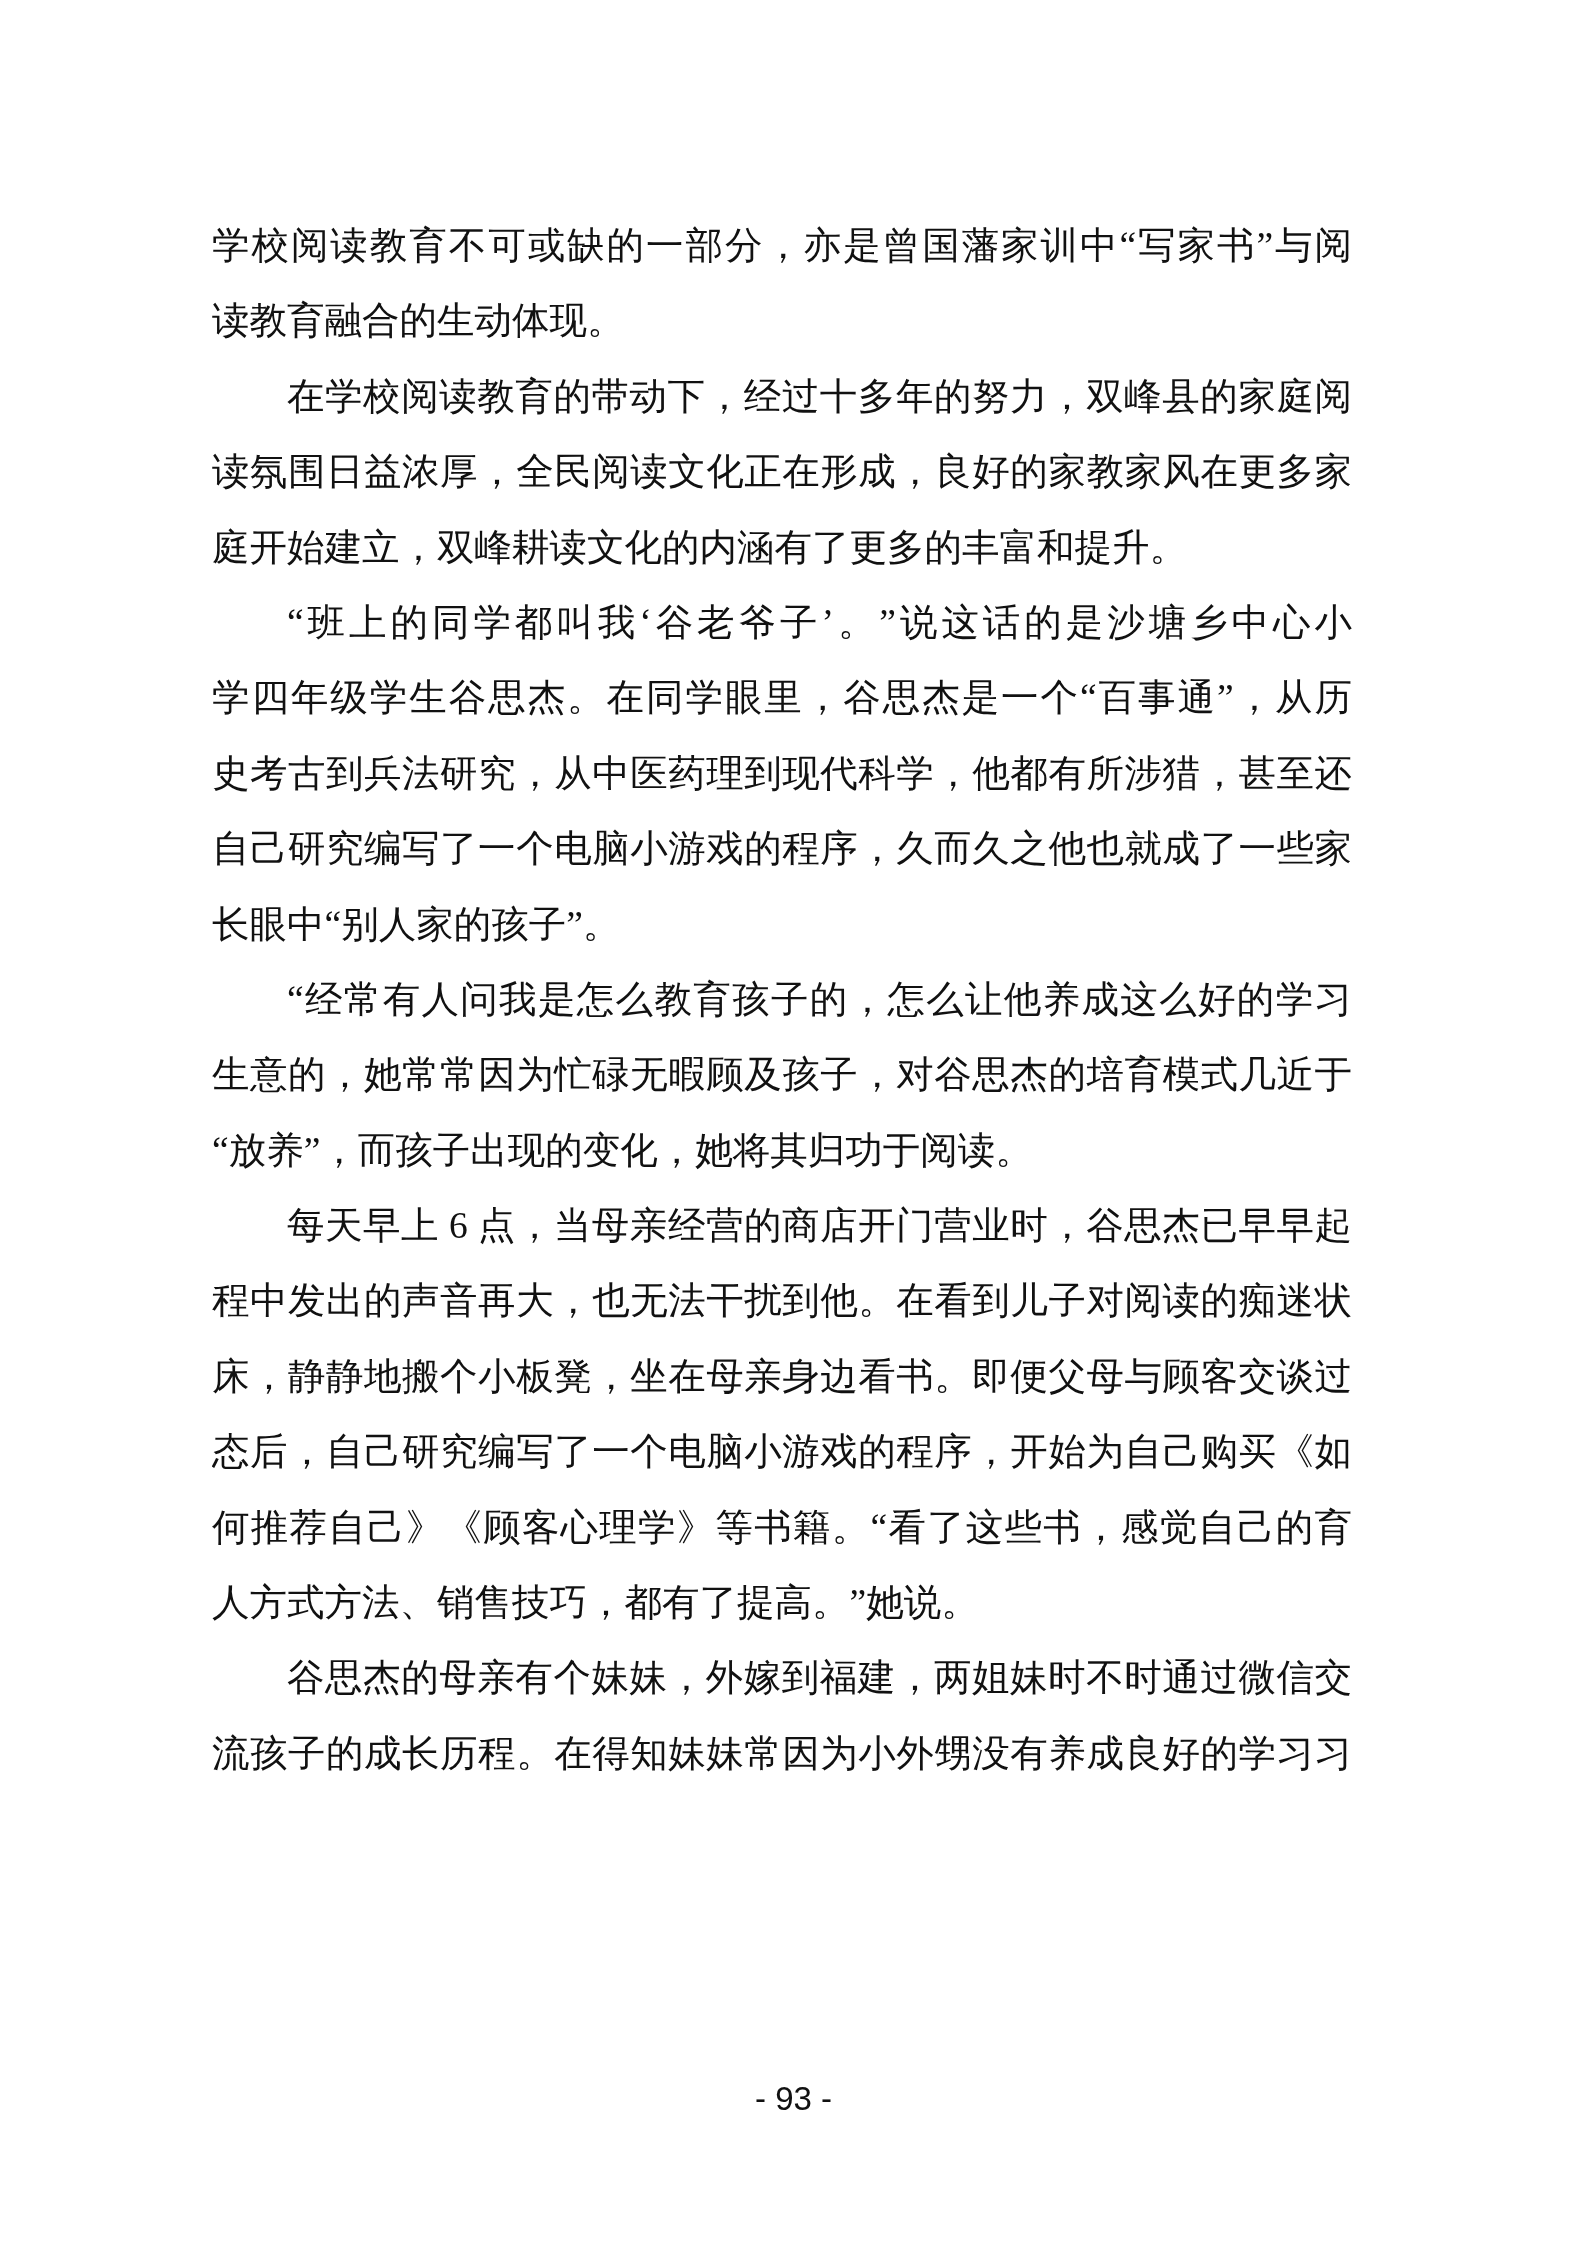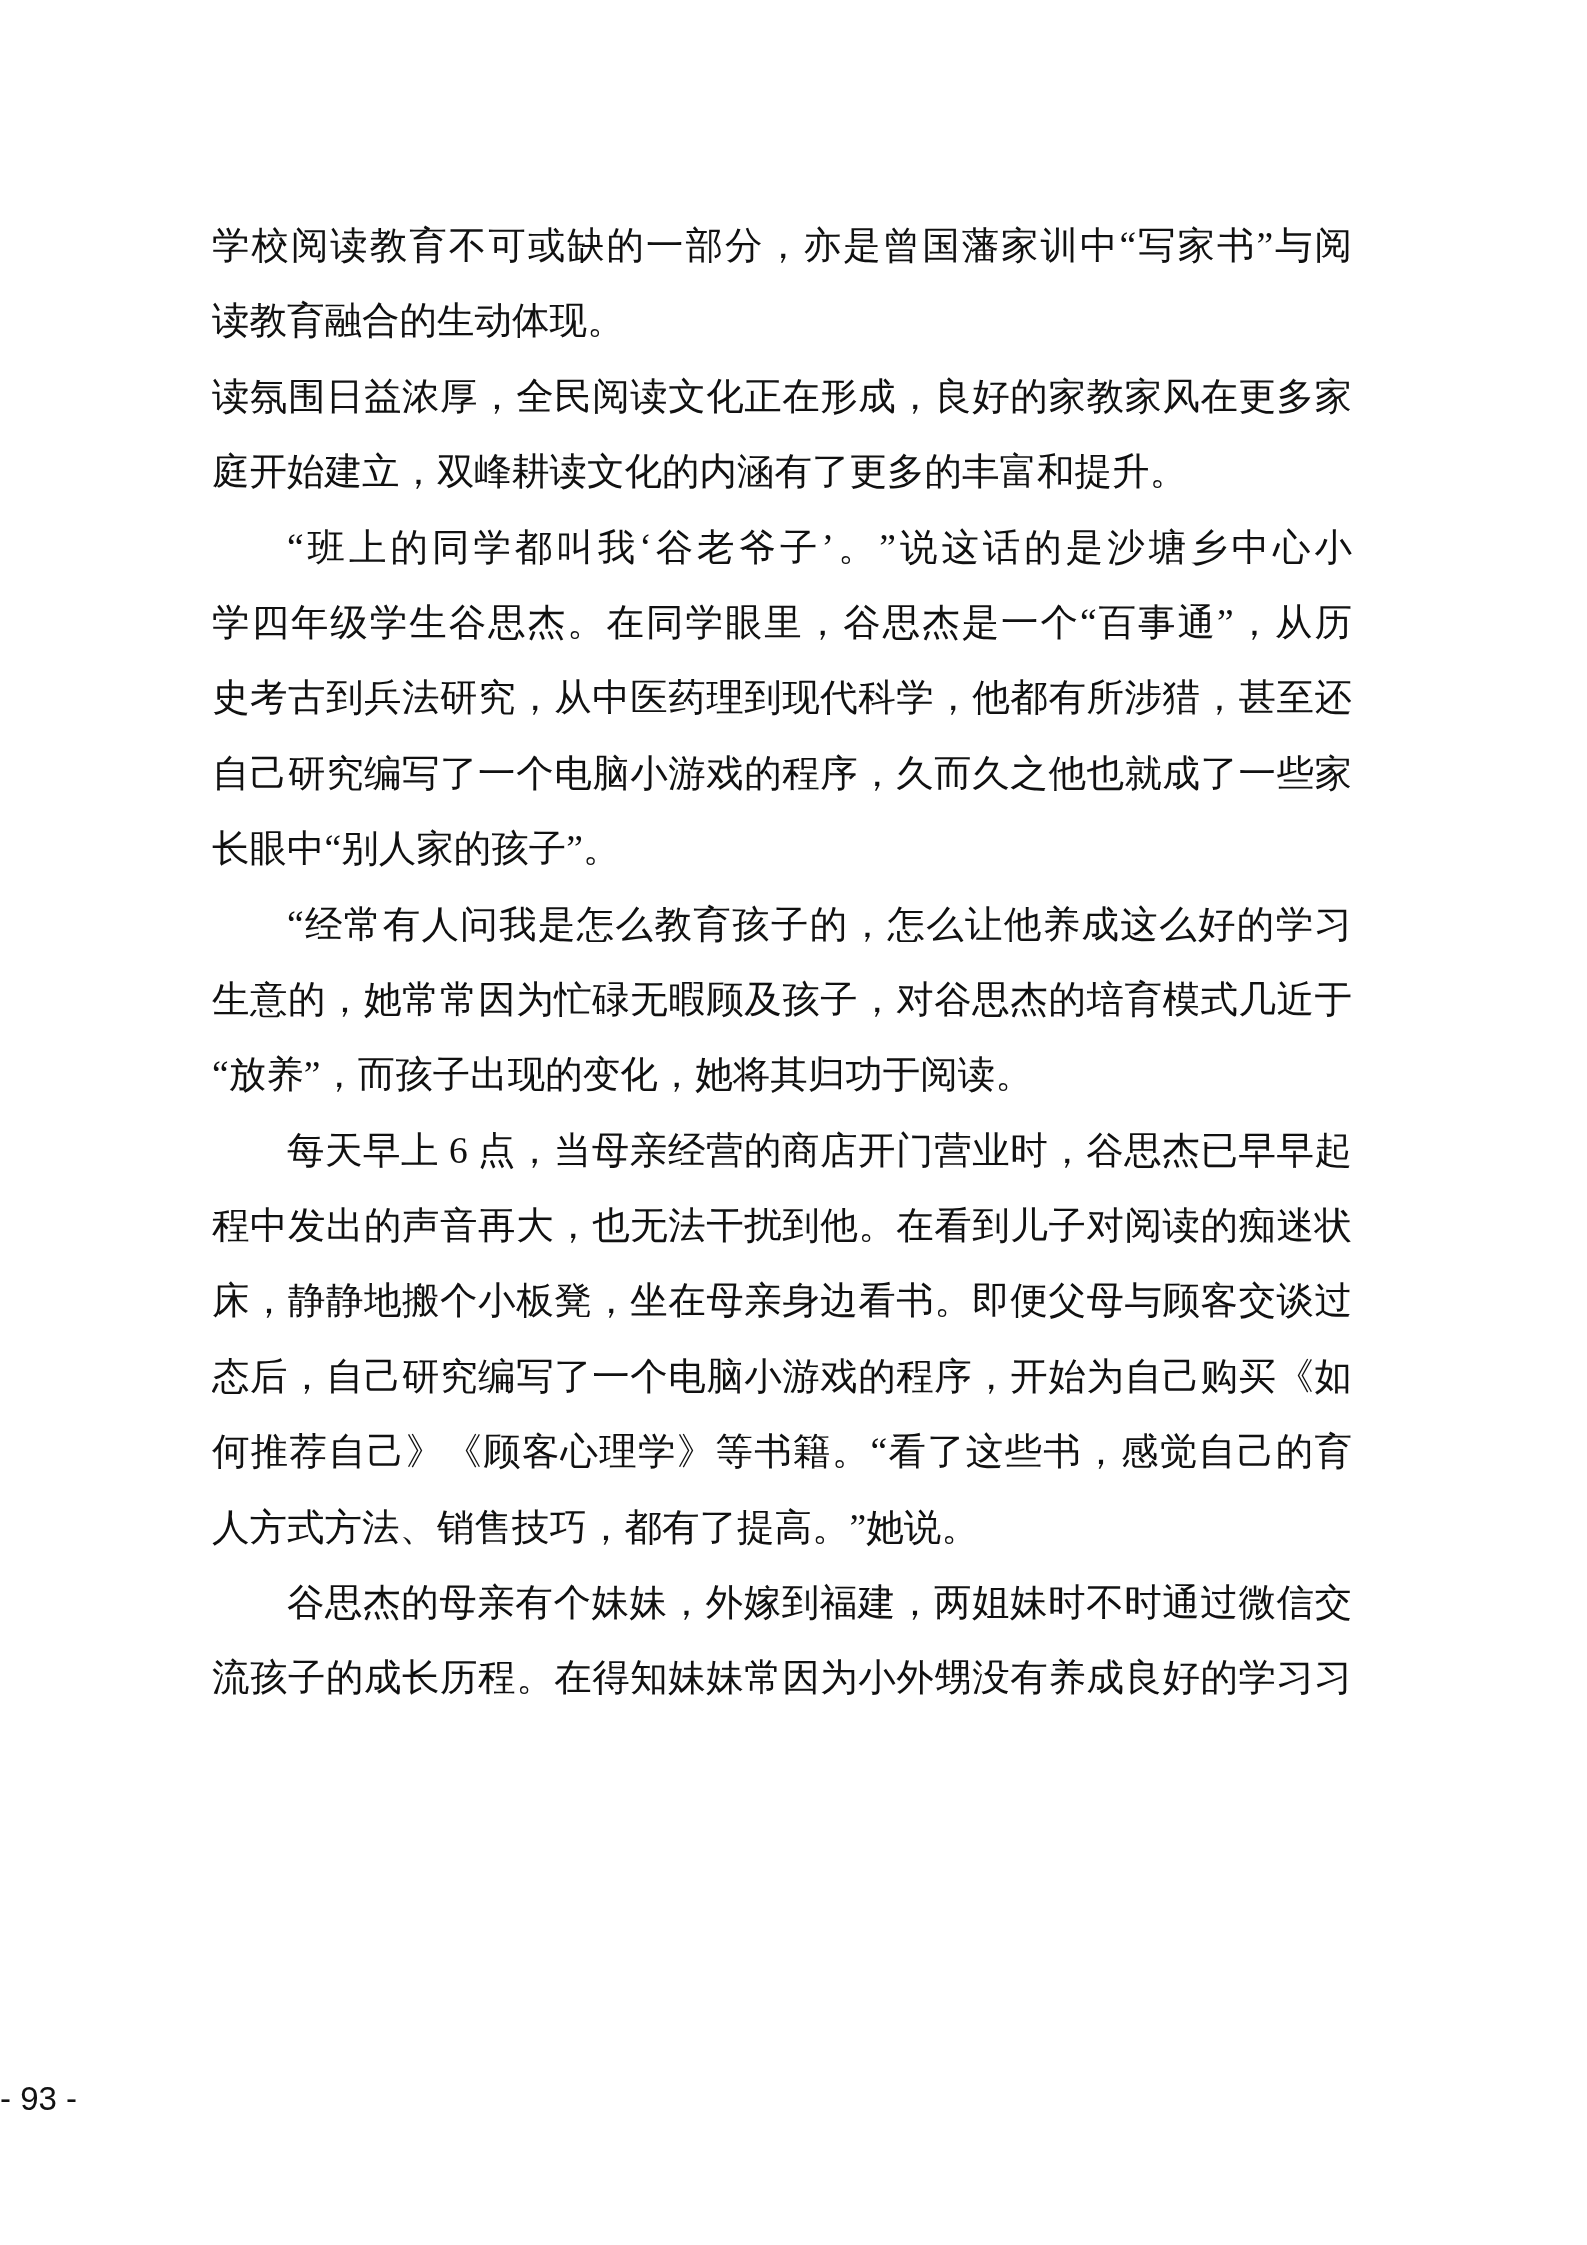--- a/index.html
+++ b/index.html
@@ -40,36 +40,37 @@
   .line.last {
     text-align: center;
     text-align-last: left;
     -moz-text-align-last: left;
   }
   .footer {
     position: absolute;
     left: 0;
     top: 2080px;
     width: 100%;
-    text-align: left;
+    text-align: center;
   }
   .page-number {
     display: inline-block;
     font-family: "Liberation Sans", sans-serif;
     font-size: 33px;
     color: #111111;
   }
 </style>
 </head>
 <body>
 
 <div class="page">
   <div class="text-block" id="text-block">
       <div class="line">学校阅读教育不可或缺的一部分，亦是曾国藩家训中“写家书”与阅</div>
       <div class="line last">读教育融合的生动体现。</div>
+      <div class="line indent">在学校阅读教育的带动下，经过十多年的努力，双峰县的家庭阅</div>
       <div class="line">读氛围日益浓厚，全民阅读文化正在形成，良好的家教家风在更多家</div>
       <div class="line last">庭开始建立，双峰耕读文化的内涵有了更多的丰富和提升。</div>
       <div class="line indent">“班上的同学都叫我‘谷老爷子’。”说这话的是沙塘乡中心小</div>
       <div class="line">学四年级学生谷思杰。在同学眼里，谷思杰是一个“百事通”，从历</div>
       <div class="line">史考古到兵法研究，从中医药理到现代科学，他都有所涉猎，甚至还</div>
       <div class="line">自己研究编写了一个电脑小游戏的程序，久而久之他也就成了一些家</div>
       <div class="line last">长眼中“别人家的孩子”。</div>
       <div class="line indent">“经常有人问我是怎么教育孩子的，怎么让他养成这么好的学习</div>
       <div class="line">生意的，她常常因为忙碌无暇顾及孩子，对谷思杰的培育模式几近于</div>
       <div class="line last">“放养”，而孩子出现的变化，她将其归功于阅读。</div>

